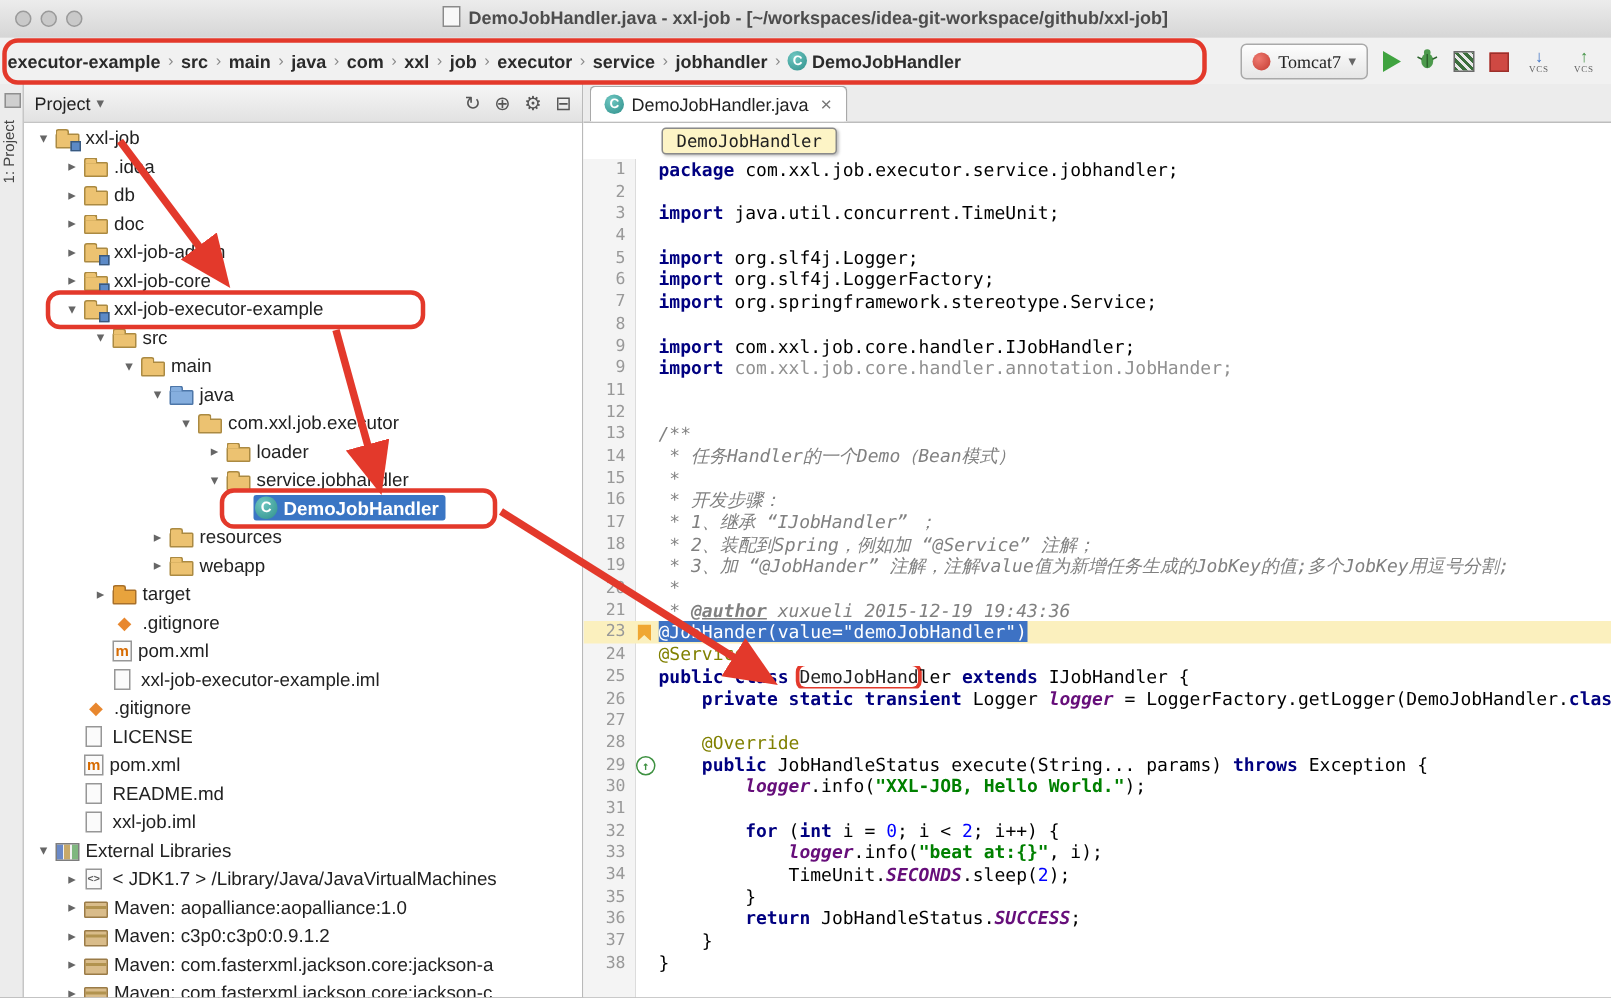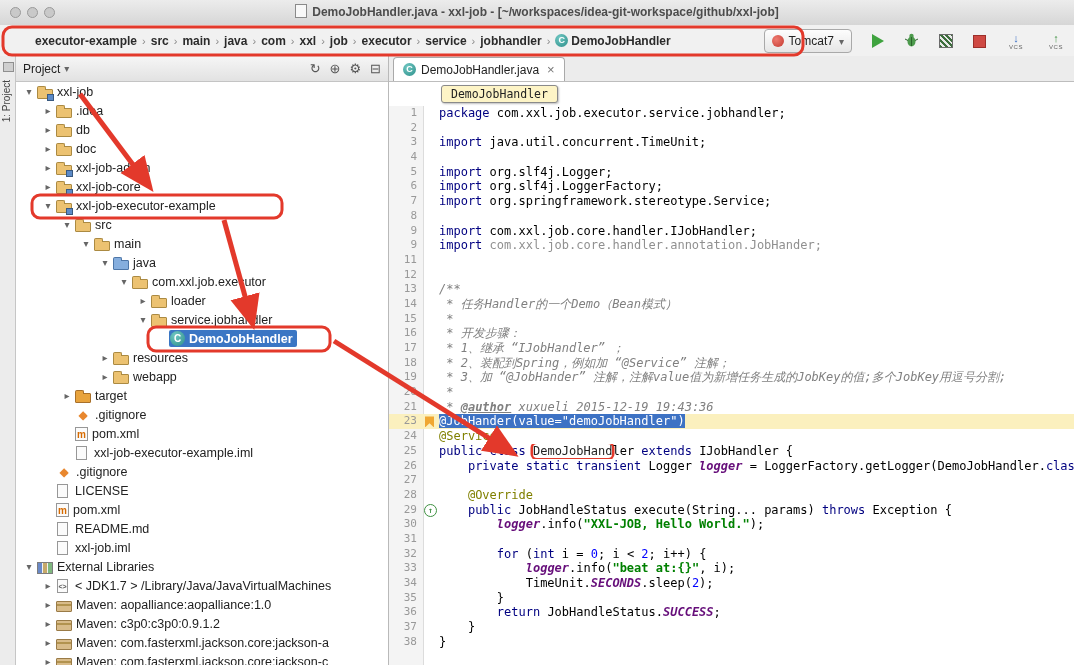--- a/index.html
+++ b/index.html
@@ -14,24 +14,24 @@
   .tl1{left:10px;} .tl2{left:27px;} .tl3{left:44px;}
   .title-text{position:absolute;left:0;right:0;top:0;height:42px;line-height:25px;
     text-align:center;font-size:12px;font-weight:bold;color:#4c4c4c;white-space:nowrap;}
   .tfile-ic{display:inline-block;width:10px;height:12px;background:#f8f8f8;border:1px solid #8a8a8a;
     vertical-align:-2px;margin-right:5px;}
 
   
   .navbar{position:absolute;top:25px;left:0;right:0;height:31px;background:#f1f1f1;
     border-bottom:1px solid #c6c6c6;}
   .crumbs{position:absolute;left:2px;top:0;height:31px;display:flex;align-items:center;
-    font-size:12px;font-weight:bold;color:#2b2b2b;white-space:nowrap;overflow:hidden;max-width:800px;margin-left:30px;}
+    font-size:12px;font-weight:bold;color:#2b2b2b;white-space:nowrap;overflow:hidden;max-width:800px;}
   .crumb{padding:1px 3px;border-radius:3px;display:flex;align-items:center;gap:3px;}
   .crumb-sep{color:#8a8a8a;font-size:11px;padding:0 2px;font-weight:normal;}
-  .toolbar{position:absolute;right:8px;top:4px;height:24px;display:flex;align-items:center;gap:20px;}
+  .toolbar{position:absolute;right:8px;top:4px;height:24px;display:flex;align-items:center;gap:10px;font-family:Liberation Serif, serif;}
   .combo{display:flex;align-items:center;gap:5px;height:22px;padding:0 7px;
     background:linear-gradient(#fdfdfd,#e6e6e6);border:1px solid #a9a9a9;border-radius:4px;
     font-size:12px;}
   .tomcat-ic{width:12px;height:12px;border-radius:50%;background:radial-gradient(circle at 35% 35%,#ef7a70,#c33a30);}
   .combo-arrow{color:#666;font-size:10px;}
   .tb-btn{display:inline-block;cursor:pointer;}
   .play{width:0;height:0;border-left:12px solid #3fa33f;border-top:7px solid transparent;
         border-bottom:7px solid transparent;}
   .cov{width:14px;height:14px;border:1px solid #6b6b6b;box-sizing:border-box;
     background:repeating-linear-gradient(45deg,#3c6e3c 0 2px,#e8e8e8 2px 4px);}
@@ -109,21 +109,21 @@
   .cl{height:14.7px;line-height:14.7px;display:flex;white-space:pre;}
   .cl.cur{background:#fbf0be;}
   .ln{flex:none;width:28px;text-align:right;padding-right:6px;color:#999;font-size:11px;}
   .gut{flex:none;width:16px;position:relative;}
   .gi-bookmark{position:absolute;left:2px;top:2px;width:9px;height:11px;background:#f0a732;
     clip-path:polygon(0 0,100% 0,100% 100%,50% 62%,0 100%);}
   .gi-override{position:absolute;left:1px;top:1px;width:11px;height:11px;border:1.5px solid #3e9141;
     border-radius:50%;color:#3e9141;font-size:8px;line-height:11px;text-align:center;font-weight:bold;
     box-sizing:content-box;background:#fff;}
   .ltext{flex:1;overflow:hidden;}
-  .tk-k{color:#000080;font-weight:normal;}
+  .tk-k{color:#000080;font-weight:bold;}
   .tk-p{color:#000;}
   .tk-s{color:#008000;font-weight:bold;}
   .tk-c{color:#808080;font-style:italic;}
   .tk-cd{color:#808080;font-style:italic;font-weight:bold;text-decoration:underline;}
   .tk-a{color:#808000;}
   .tk-f{color:#660e7a;font-style:italic;font-weight:bold;}
   .tk-n{color:#0000ff;}
   .tk-g{color:#909090;}
   .tk-sel{background:#3d72c4;color:#fff;}
   .tk-box{box-shadow:0 0 0 2.5px #e3392b;border-radius:4px;}

